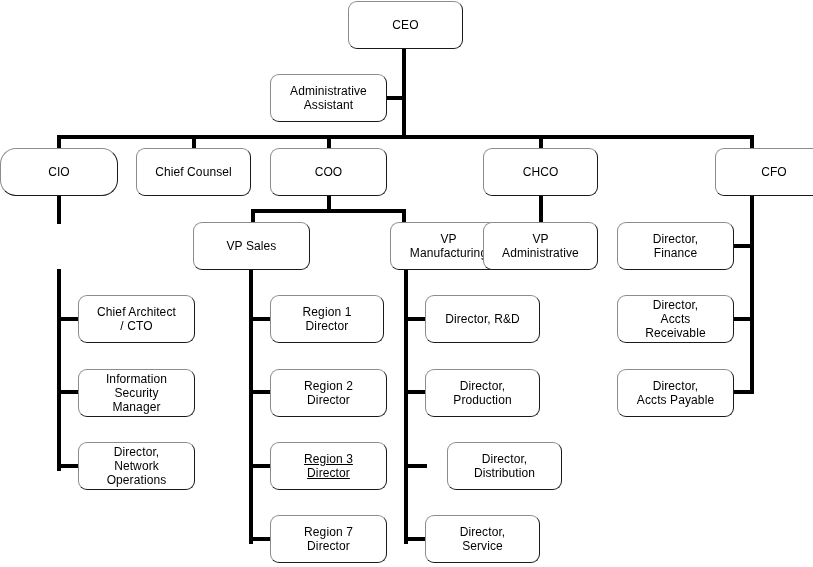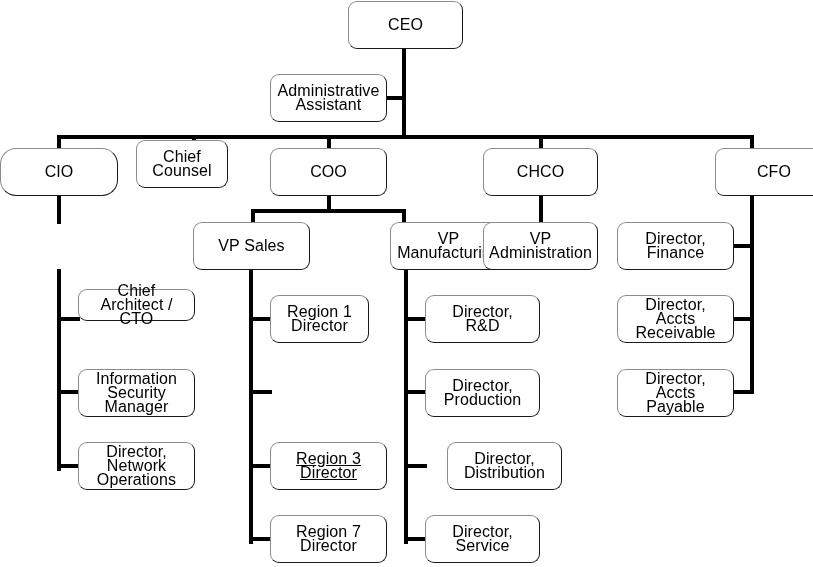--- a/index.html
+++ b/index.html
@@ -23,21 +23,21 @@
     box-sizing: border-box;
     background: #ffffff;
     border: 1px solid #1a1a1a;
     border-top-color: #8c8c8c;
     border-left-color: #8c8c8c;
     border-radius: 9px;
     display: flex;
     align-items: center;
     justify-content: center;
     text-align: center;
-    font-size: 16px;
+    font-size: 12px;
     line-height: 14px;
     color: #000000;
     letter-spacing: 0.1px;
     z-index: 3;
     padding: 0 16px;
   }
   .node .label {
     display: block;
     white-space: pre-line;
   }
@@ -86,57 +86,60 @@
     <div class="node" style="left: 348px; top: 1px; width: 115px; height: 48px;">
       <span class="label">CEO</span>
     </div>
     <div class="node" style="left: 270px; top: 74px; width: 117px; height: 48px;">
       <span class="label">Administrative
 Assistant</span>
     </div>
     <div class="node" style="left: 0px; top: 148px; width: 118px; height: 48px; border-radius: 16px;">
       <span class="label">CIO</span>
     </div>
-    <div class="node" style="left: 136px; top: 140px; width: 92px; height: 48px;">
+    <div class="node" style="left: 136px; top: 148px; width: 115px; height: 48px;">
       <span class="label">Chief  Counsel</span>
     </div>
     <div class="node" style="left: 270px; top: 148px; width: 117px; height: 48px;">
       <span class="label">COO</span>
     </div>
     <div class="node" style="left: 483px; top: 148px; width: 115px; height: 48px;">
       <span class="label">CHCO</span>
     </div>
     <div class="node" style="left: 695px; top: 148px; width: 118px; height: 48px; margin-left: 20px;">
       <span class="label">CFO</span>
     </div>
     <div class="node" style="left: 193px; top: 222px; width: 117px; height: 48px;">
       <span class="label">VP Sales</span>
     </div>
     <div class="node" style="left: 347px; top: 222px; width: 117px; height: 48px; margin-left: 43px;">
       <span class="label">VP Manufacturing</span>
     </div>
     <div class="node" style="left: 483px; top: 222px; width: 115px; height: 48px;">
-      <span class="label">VP Administration</span>
+      <span class="label">VP Administrative</span>
     </div>
     <div class="node" style="left: 617px; top: 222px; width: 117px; height: 48px;">
       <span class="label">Director, Finance</span>
     </div>
-    <div class="node" style="left: 78px; top: 289px; width: 117px; height: 32px;">
+    <div class="node" style="left: 78px; top: 295px; width: 117px; height: 48px;">
       <span class="label">Chief Architect / CTO</span>
     </div>
     <div class="node" style="left: 78px; top: 369px; width: 117px; height: 48px;">
       <span class="label">Information
 Security Manager</span>
     </div>
     <div class="node" style="left: 78px; top: 442px; width: 117px; height: 48px;">
       <span class="label">Director,
 Network Operations</span>
     </div>
-    <div class="node" style="left: 270px; top: 295px; width: 99px; height: 48px;">
+    <div class="node" style="left: 270px; top: 295px; width: 114px; height: 48px;">
       <span class="label">Region 1 Director</span>
+    </div>
+    <div class="node" style="left: 270px; top: 369px; width: 117px; height: 48px;">
+      <span class="label">Region 2 Director</span>
     </div>
     <div class="node" style="left: 270px; top: 442px; width: 117px; height: 48px; text-decoration: underline;">
       <span class="label">Region 3 Director</span>
     </div>
     <div class="node" style="left: 270px; top: 515px; width: 117px; height: 48px;">
       <span class="label">Region 7 Director</span>
     </div>
     <div class="node" style="left: 425px; top: 295px; width: 115px; height: 48px;">
       <span class="label">Director, R&amp;D</span>
     </div>

